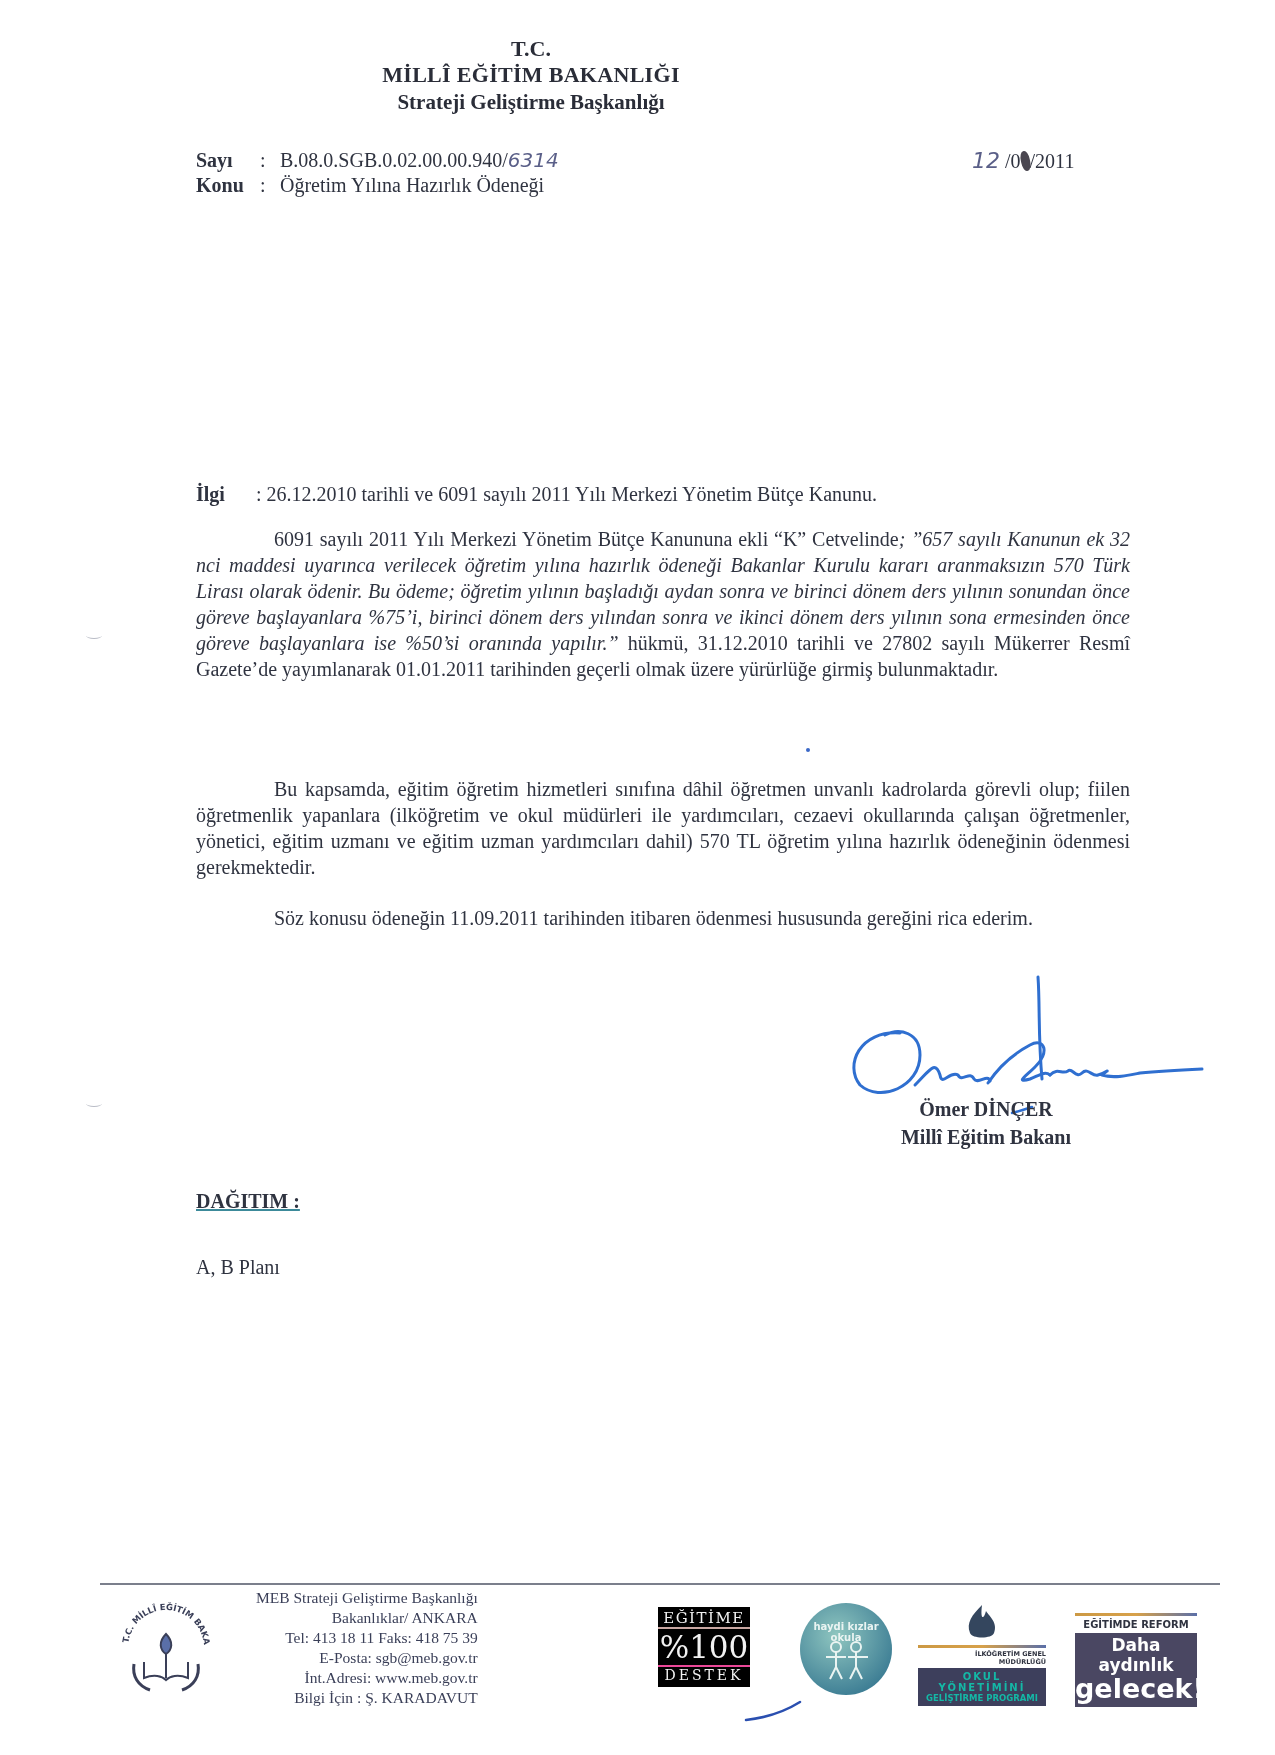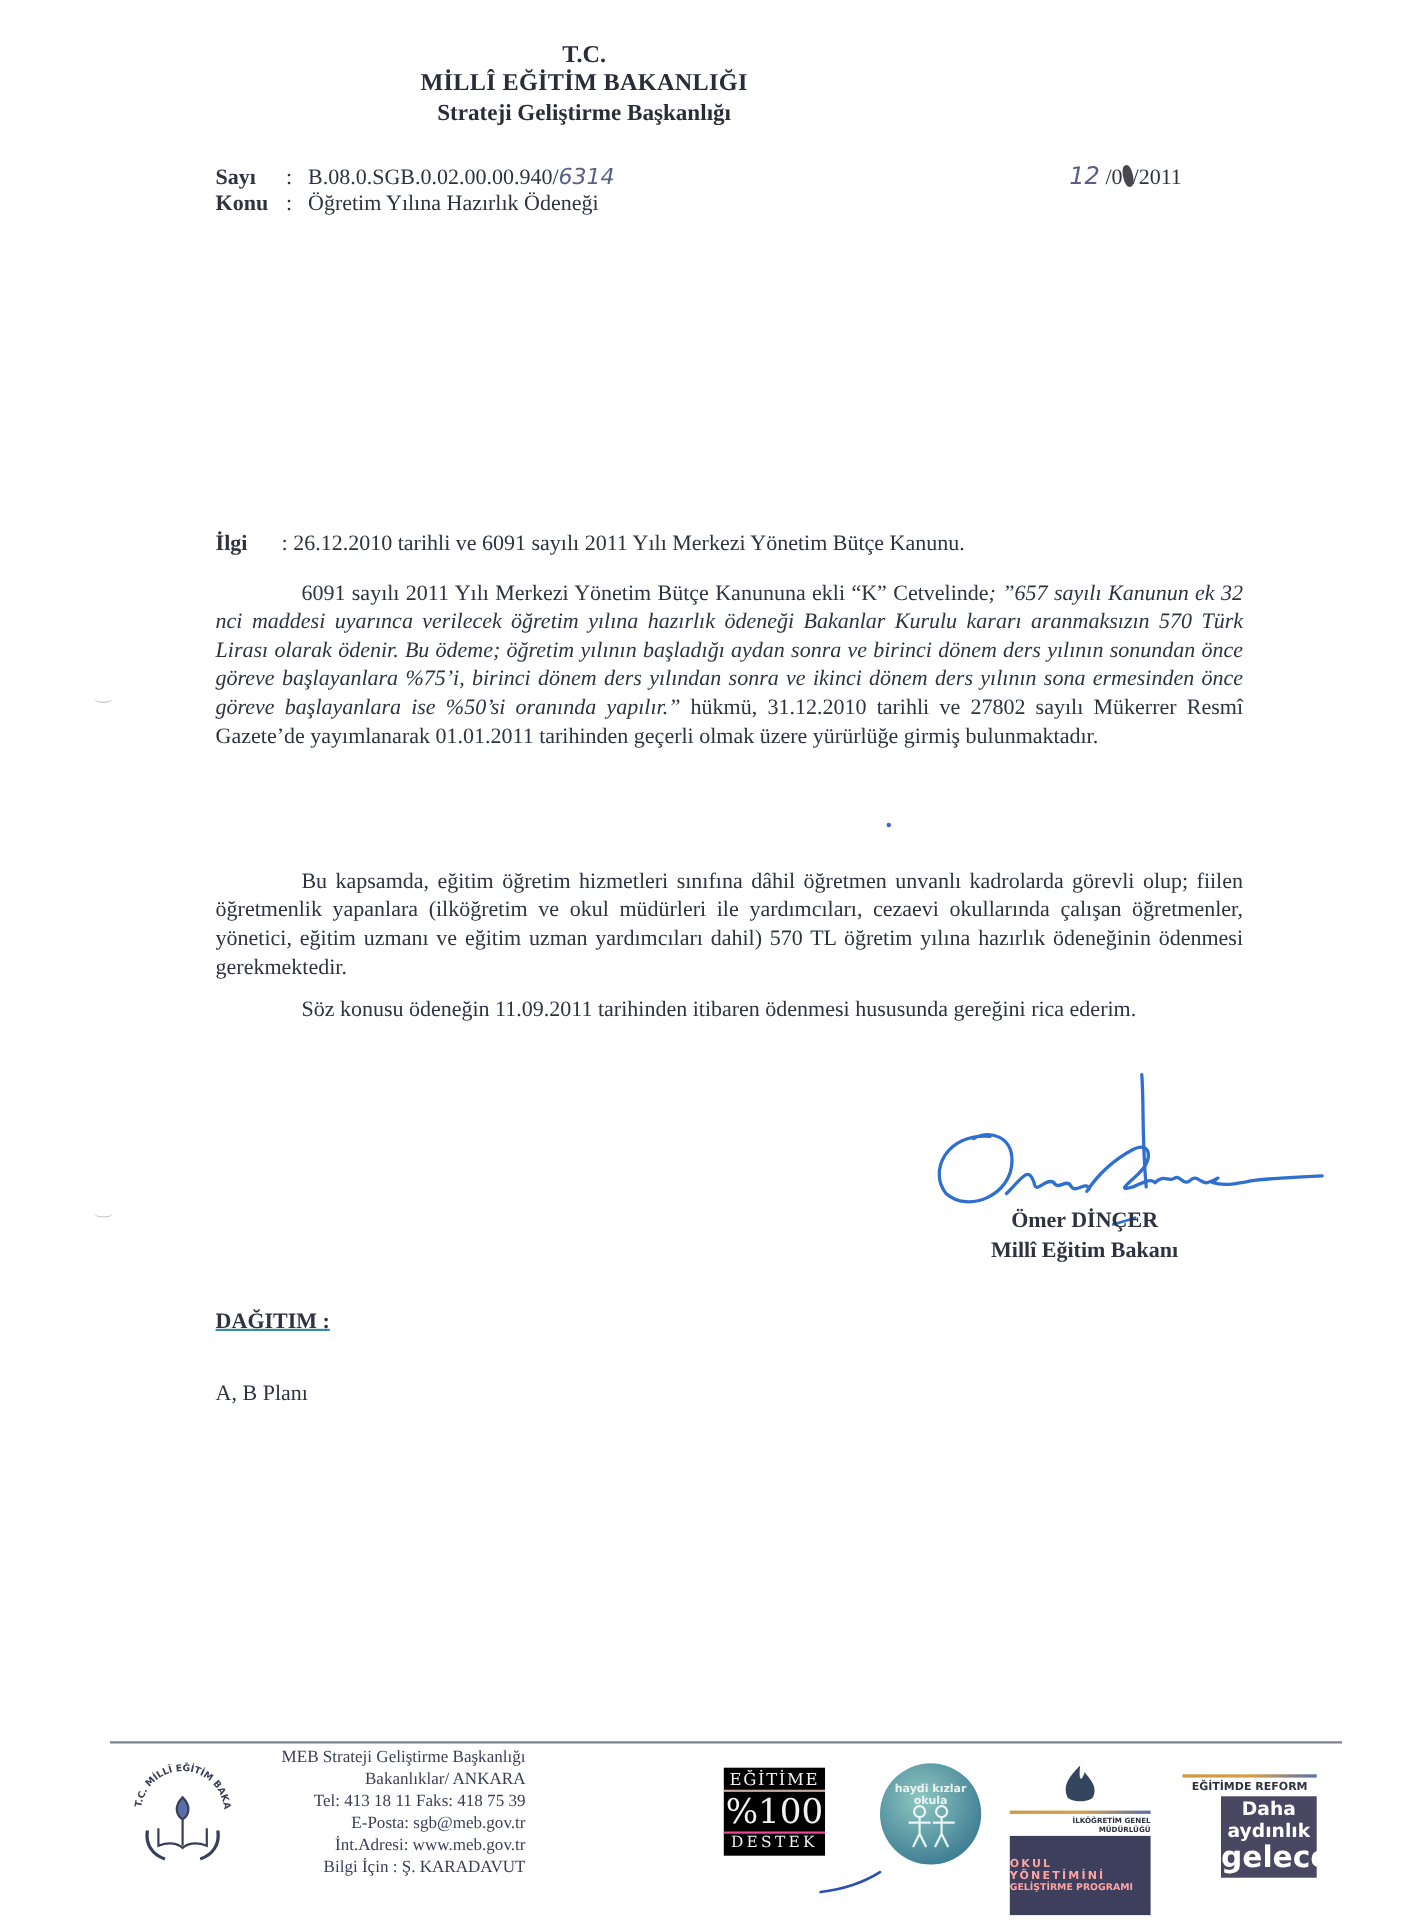--- a/index.html
+++ b/index.html
@@ -19,21 +19,21 @@
   .date .hand { font-size:22px; }
   .blot { display:inline-block; width:9px; height:20px; background:#4a4650; border-radius:45%; vertical-align:-3px; transform:rotate(-12deg); }
 
   .ilgi { left:196px; top:483px; font-size:20px; }
   .ilgi .k { display:inline-block; width:60px; font-weight:bold; }
 
   .para { left:196px; width:934px; font-size:20px; line-height:26px; text-align:justify; }
   .para .ind { display:inline-block; width:78px; }
   .it { font-style:italic; }
   .p1 { top:526px; }
-  .p2 { top:776px;margin-top:12px; }
+  .p2 { top:776px; }
   .p3 { top:905px; }
 
   .sig-name { left:886px; top:1098px; width:200px; font-size:20px; font-weight:bold; text-align:center; }
   .sig-title { left:856px; top:1126px; width:260px; font-size:20px; font-weight:bold; text-align:center; }
   .signature { left:840px; top:975px; }
 
   .dist-h { left:196px; top:1190px; font-size:20px; font-weight:bold; text-decoration:underline; text-decoration-color:#3c8a9a; text-decoration-thickness:2px; }
   .dist-v { left:196px; top:1216px; font-size:20px;margin-top:40px; }
 
   .rule { left:100px; top:1583px; width:1120px; height:2px; background:#7b7f8c; }
@@ -43,27 +43,27 @@
   .logo1 { left:658px; top:1607px; width:92px; height:80px; background:#000000; color:#f2f2f2; text-align:center; font-family:"DejaVu Serif",serif; }
   .logo1 .a { font-size:15px; letter-spacing:1.5px; padding-top:2px; border-bottom:2px solid #c9a7a2; }
   .logo1 .b { font-size:31px; line-height:36px; }
   .logo1 .c { font-size:14px; letter-spacing:3px; border-top:2px solid #ec4899; }
   .logo2 { left:800px; top:1603px; width:92px; height:92px; border-radius:50%; background:radial-gradient(circle at 40% 35%, #8fc6c0, #3f7f95 75%); }
   .logo2 .t { position:absolute; left:0; top:18px; width:92px; text-align:center; color:#eaf4f2; font-family:"DejaVu Sans",sans-serif; font-size:10px; font-weight:bold; }
   .logo3 { left:918px; top:1605px; width:128px; }
   .logo3 .flame { margin-left:44px; width:40px; height:36px; }
   .logo3 .bar { height:3px; background:linear-gradient(90deg,#c94 0%,#d7a14a 50%,#5a6fa8 100%); }
   .logo3 .s { font-family:"DejaVu Sans",sans-serif; font-size:6.5px; font-weight:bold; color:#2f3340; text-align:right; padding:2px 0;margin-left:28px; }
-  .logo3 .box { background:#3d3f5c; color:#fca5a5; text-align:left; font-family:"DejaVu Sans",sans-serif; font-weight:bold; padding:20px 0; }
+  .logo3 .box { background:#3d3f5c; color:#14b8a6; text-align:center; font-family:"DejaVu Sans",sans-serif; font-weight:bold; padding:3px 0; }
   .logo3 .box .l1 { font-size:10px; letter-spacing:2px; }
   .logo3 .box .l2 { font-size:8.5px; }
   .logo4 { left:1075px; top:1613px; width:122px; }
   .logo4 .bar { height:3px; background:linear-gradient(90deg,#c94 0%,#d7a14a 50%,#5a6fa8 100%); }
   .logo4 .t { font-family:"DejaVu Sans",sans-serif; font-size:10px; font-weight:bold; color:#2f3340; text-align:center; padding:3px 0; }
-  .logo4 .box { background:#4a4762; color:#ffffff; text-align:center; font-family:"DejaVu Sans",sans-serif; font-weight:bold; padding:2px 0 4px;margin-left:35px; }
+  .logo4 .box { background:#4a4762; color:#ffffff; text-align:center; font-family:"DejaVu Sans",sans-serif; font-weight:bold; padding:2px 0 4px; }
   .logo4 .box .l1 { font-size:17px; line-height:20px; }
   .logo4 .box .l2 { font-size:27px; line-height:28px; }
 
   .mark { position:absolute; }
 </style>
 </head>
 <body>
 
 <div class="abs hdr hdr1">T.C.</div>
 <div class="abs hdr hdr2">MİLLÎ EĞİTİM BAKANLIĞI</div>

